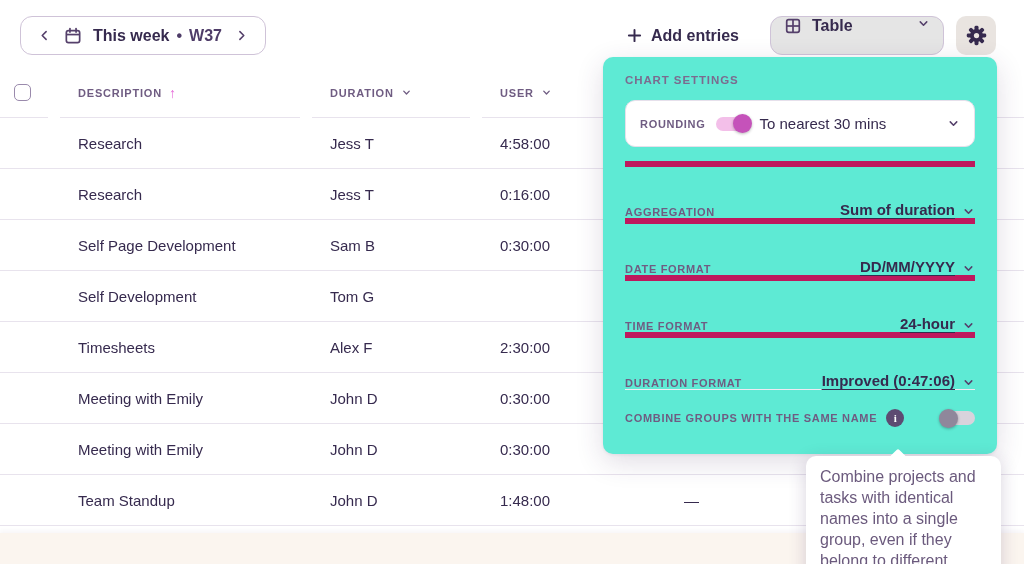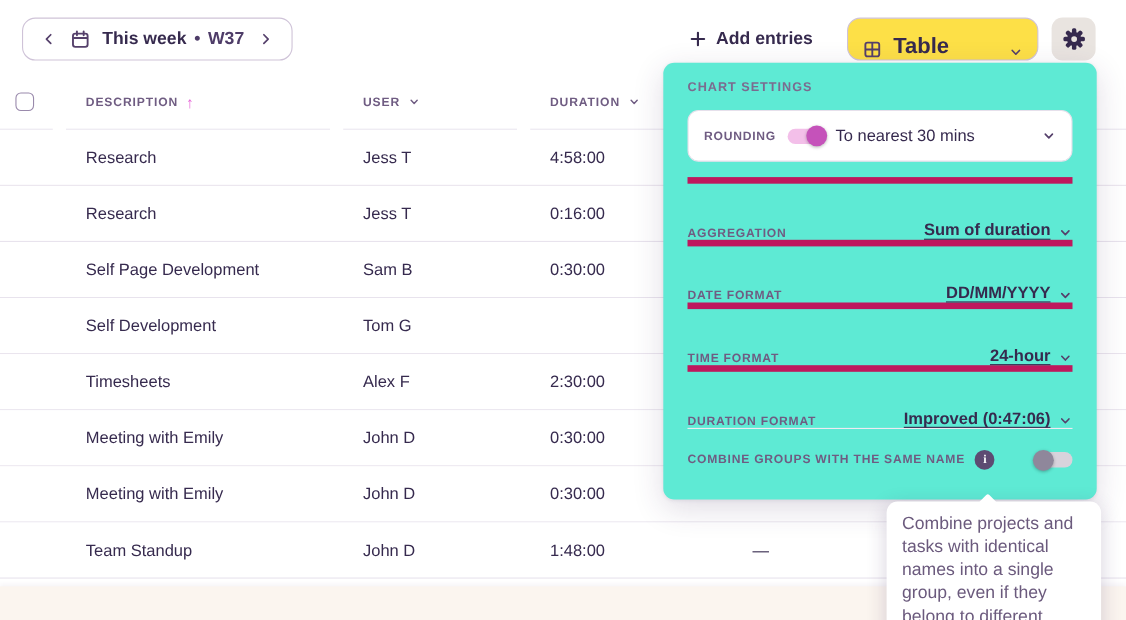--- a/index.html
+++ b/index.html
@@ -18,23 +18,23 @@
   }
   .week-pill .nav-btn { display:flex; align-items:center; background:none; border:none; cursor:pointer; padding:2px; }
   .week-label { font-size:16px; font-weight:700; color:var(--text-dark,#362a4e); white-space:nowrap; }
   .week-suffix { font-size:16px; font-weight:600; color:#4e3c68; }
   .toolbar-right { position:absolute; right:24px; top:16px; display:flex; align-items:center; }
   .add-entries {
     display:flex; align-items:center; gap:9px; background:none; border:none; cursor:pointer;
     font-family:inherit; font-size:16px; font-weight:700; color:var(--text-dark,#362a4e); margin-right:31px;
   }
   .view-select {
-    width:174px; height:39px; display:flex; align-items:flex-end; gap:10px; padding:0 13px;
-    border:1.5px solid var(--border,#cfc3d8); border-radius:12px; background:#fde047; cursor:pointer;
-    font-size:20px; font-weight:600; margin-right:12px;
+    width:174px; height:39px; display:flex; align-items:flex-start; gap:10px; padding:0 13px;
+    border:1.5px solid var(--border,#cfc3d8); border-radius:12px; background:#e5e5e5; cursor:pointer;
+    font-size:16px; font-weight:600; margin-right:12px;
   }
   .view-select .chev-right-slot { margin-left:auto; display:flex; }
   .gear-btn {
     width:40px; height:39px; border:none; border-radius:10px; background:var(--gear-bg,#e9e4e0);
     display:flex; align-items:center; justify-content:center; cursor:pointer;
   }
   
   .thead {
     position:absolute; top:68px; left:0; right:0; height:50px;
     display:grid; grid-template-columns:48px 240px 158px 138px 1fr; column-gap:12px;
@@ -170,27 +170,27 @@
 
   <div class="thead">
     <div class="hcell hcell-check">
       <div class="checkbox"></div>
     </div>
     <div class="hcell">
       <span>DESCRIPTION</span>
       <span class="sort-arrow">↑</span>
     </div>
     <div class="hcell">
-      <span>USER</span>
+      <span>DURATION</span>
       <svg width="11" height="11" viewBox="0 0 20 20">
           <path d="M5 7.5 L10 12.8 L15 7.5" fill="none" stroke="#6f5c82" stroke-width="2.4" stroke-linecap="round" stroke-linejoin="round"></path>
         </svg>
     </div>
     <div class="hcell">
-      <span>DURATION</span>
+      <span>USER</span>
       <svg width="11" height="11" viewBox="0 0 20 20">
           <path d="M5 7.5 L10 12.8 L15 7.5" fill="none" stroke="#6f5c82" stroke-width="2.4" stroke-linecap="round" stroke-linejoin="round"></path>
         </svg>
     </div>
     <div class="hcell"></div>
   </div>
 
   <div class="tbody" id="tbody">
       <div class="trow">
         <div class="cell cell-check"></div>

